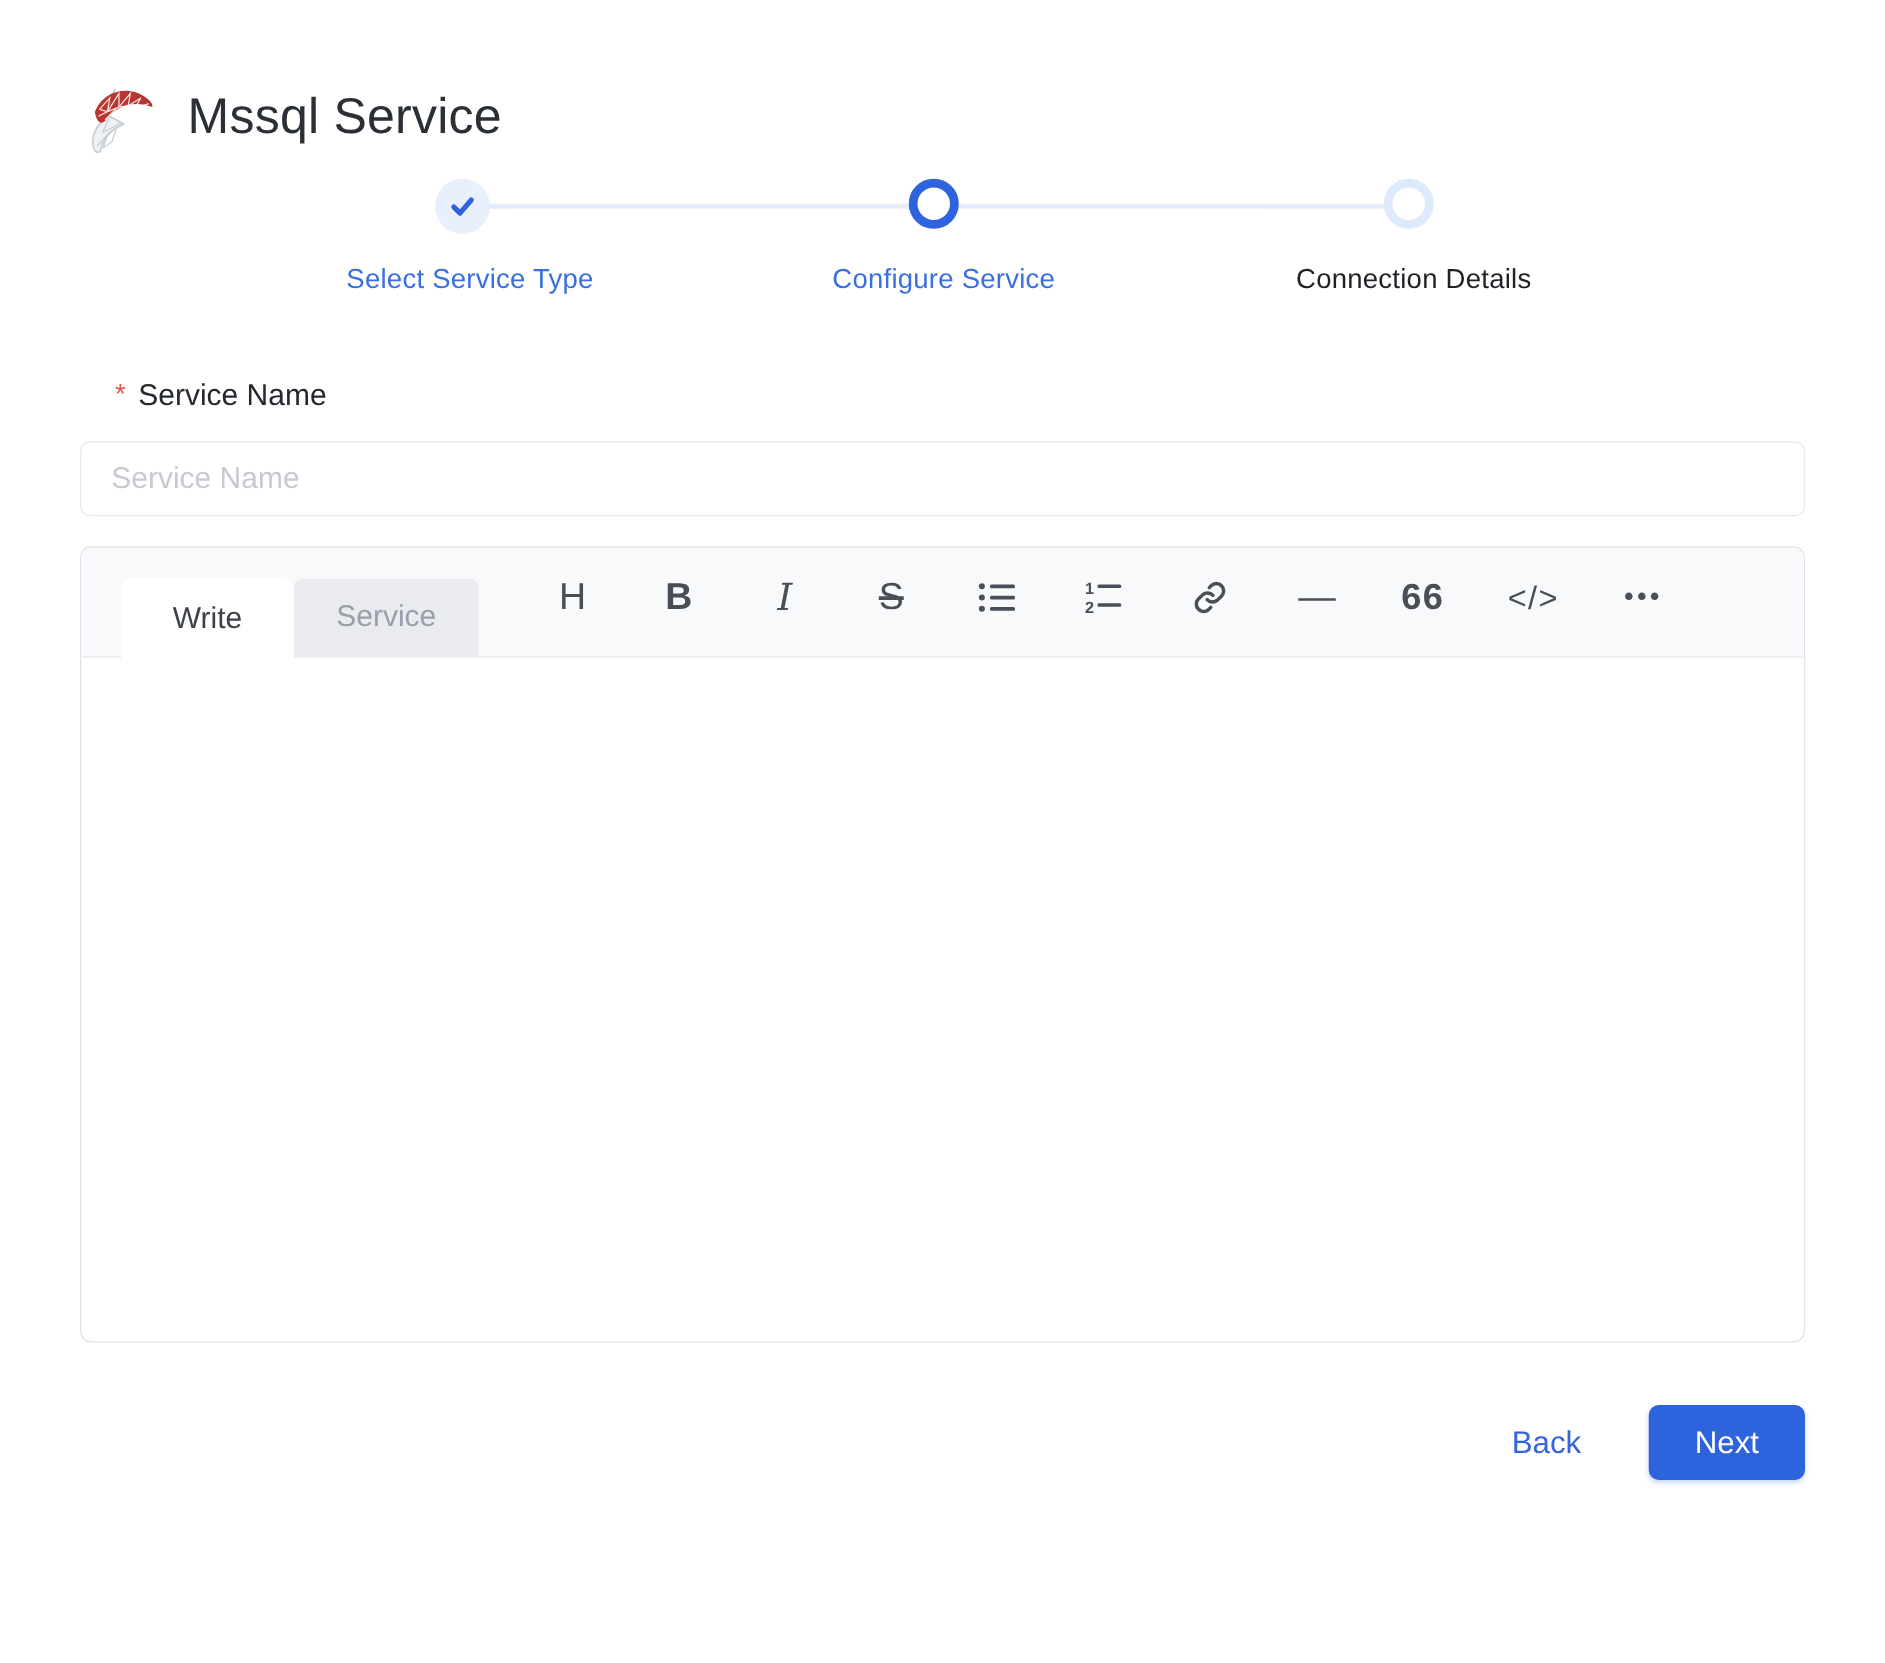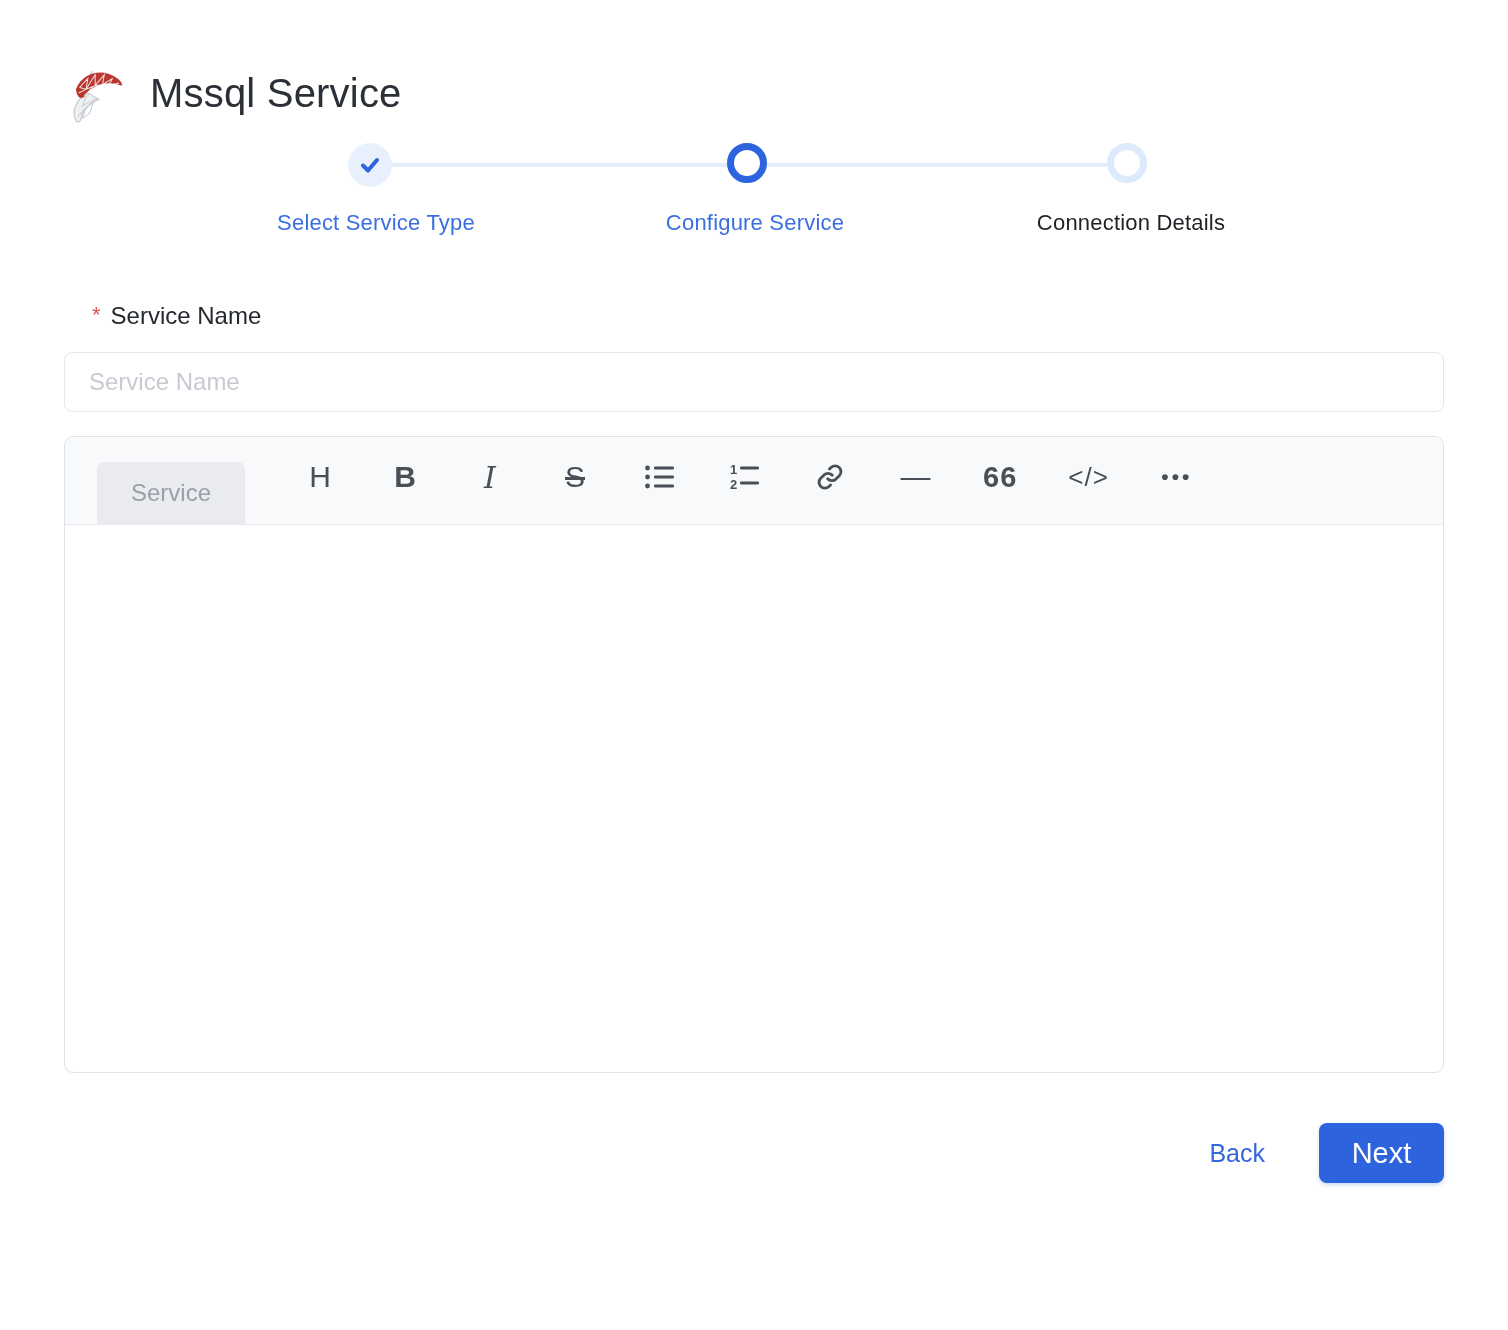--- a/index.html
+++ b/index.html
@@ -99,21 +99,21 @@
   .footer {
     display:flex; align-items:center; justify-content:flex-end;
     gap:48px; margin:50px 64px 0 64px;
   }
   .back-link {
     background:none; border:none; color:#3565dd; font-size:25px; cursor:pointer;
     font-family:"Liberation Sans","DejaVu Sans",sans-serif; padding:10px 6px;
   }
   .next-btn {
     width:125px; height:60px; background:#2d63dd; color:#ffffff; border:none;
-    border-radius:8px; font-size:29px; cursor:pointer;
+    border-radius:8px; font-size:25px; cursor:pointer;
     font-family:"Liberation Sans","DejaVu Sans",sans-serif;
     box-shadow:0 2px 4px rgba(45,99,221,0.25);
   }
 </style>
 </head>
 <body>
 
 <div class="page">
 
   <div class="header">
@@ -154,20 +154,21 @@
 
   <div class="field-label">
     <span class="req">*</span><span>Service Name</span>
   </div>
   <input class="text-input" type="text" placeholder="Service Name" style="">
 
 
   <div class="editor">
     <div class="toolbar">
       <div class="tabs">
+        <div class="tab active">Write</div>
         <div class="tab inactive">Service</div>
       </div>
       <div class="icons">
         <button class="icon-btn">
           <span class="glyph-h">H</span>
         </button>
         <button class="icon-btn">
           <span class="glyph-b">B</span>
         </button>
         <button class="icon-btn">

